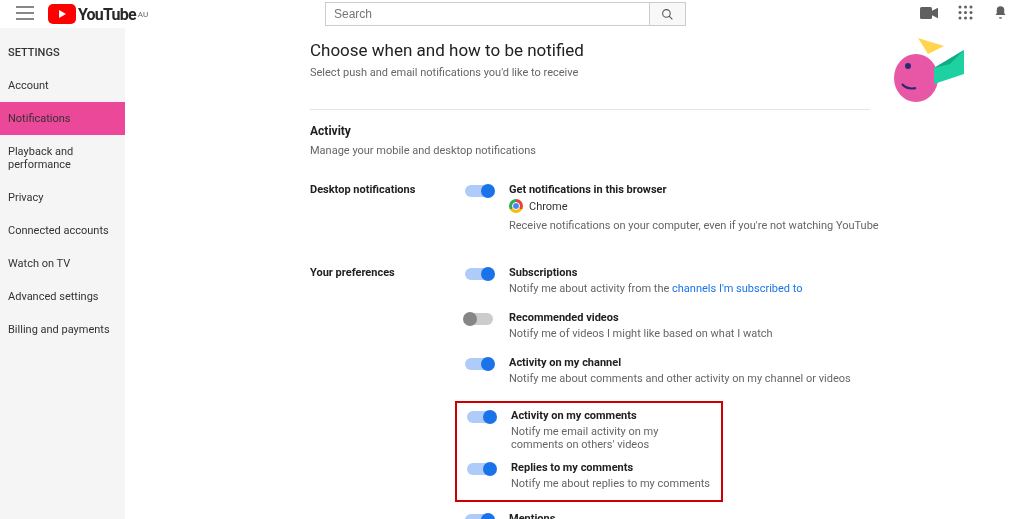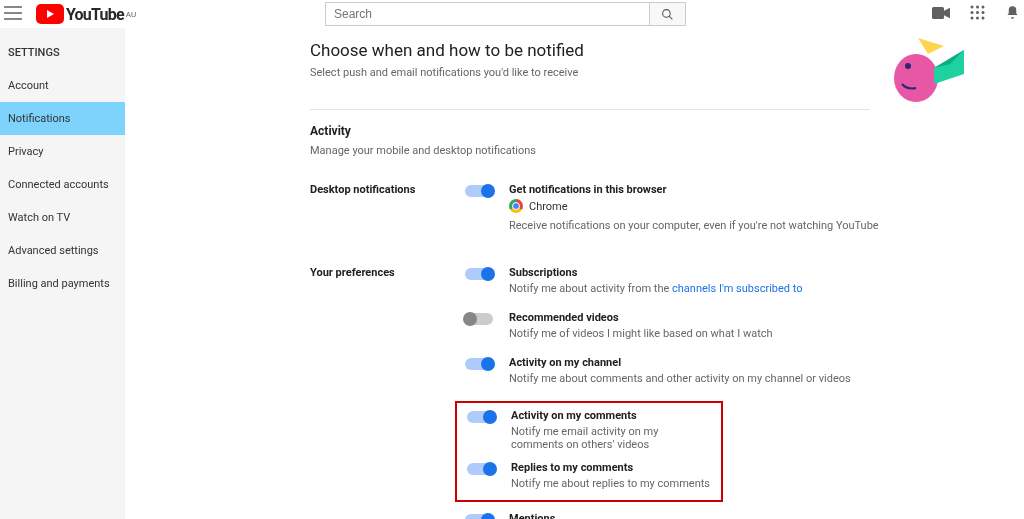--- a/index.html
+++ b/index.html
@@ -1,35 +1,35 @@
 <!DOCTYPE html>
 <html><head>
 <meta charset="utf-8">
 <style>
   * { box-sizing: border-box; margin: 0; padding: 0; }
   body { font-family: Roboto, Arial, sans-serif; font-size: 13px; color: #333; background: #fff; width: 1024px; height: 519px; overflow: hidden; }
   
-  .header { height: 28px; display: flex; align-items: center; padding: 0 4px; }
+  .header { height: 28px; display: flex; align-items: center; padding: 0 16px; }
   .menu-icon { cursor: pointer; color: #606060; margin-right: 14px; }
   .logo-wrap { display: flex; align-items: center; }
   .logo-play { width: 28px; height: 20px; background: #ff0000; border-radius: 5px; display: flex; align-items: center; justify-content: center; }
   .logo-play-tri { width: 0; height: 0; border-left: 7px solid #fff; border-top: 4px solid transparent; border-bottom: 4px solid transparent; margin-left: 1px; }
   .logo-text { font-weight: 700; font-size: 16px; letter-spacing: -0.8px; margin-left: 2px; color: #282828; }
   .logo-sup { font-size: 8px; vertical-align: super; color: #606060; margin-left: 2px; }
   .search-wrap { display: flex; margin-left: auto; margin-right: auto; position: absolute; left: 325px; }
   .search-input { width: 325px; height: 24px; border: 1px solid #ccc; padding: 0 8px; font-size: 12px; outline: none; }
   .search-btn { width: 36px; height: 24px; border: 1px solid #ccc; border-left: none; background: #f8f8f8; cursor: pointer; display: flex; align-items: center; justify-content: center; color: #555; }
   .header-right { margin-left: auto; display: flex; align-items: center; gap: 20px; color: #606060; }
   .header-right span, .header-right svg { cursor: pointer; }
   
   .body-wrap { display: flex; height: calc(100% - 28px); }
   .sidebar { width: 125px; background: #f5f5f5; flex-shrink: 0; padding-top: 8px; }
   .sidebar-heading { font-size: 11px; font-weight: 500; color: #333; padding: 10px 8px; }
   .sidebar-item { font-size: 11px; color: #333; padding: 10px 8px; cursor: pointer; }
-  .sidebar-item.active { background: #7dd3fc; }
+  .sidebar-item.active { background: #ec4899; }
   
   .main { flex: 1; padding: 12px 0 0 185px; position: relative; }
   .title { font-size: 17px; font-weight: 400; color: #212121; margin-bottom: 6px; }
   .subtitle { font-size: 11px; color: #666; margin-bottom: 30px; }
   
   .hero-img { position: absolute; right: 56px; top: 8px; }
   
   hr.divider { border: none; border-top: 1px solid #e5e5e5; margin-bottom: 14px; width: 560px; }
   
   .section-title { font-size: 12px; font-weight: 700; color: #212121; margin-bottom: 6px; }
@@ -108,20 +108,21 @@
         </svg>
     </span>
   </div>
 </div>
 
 <div class="body-wrap">
   <div class="sidebar">
     <div class="sidebar-heading">SETTINGS</div>
     <div class="sidebar-item">Account</div>
     <div class="sidebar-item active">Notifications</div>
+    <div class="sidebar-item">Playback and performance</div>
     <div class="sidebar-item">Privacy</div>
     <div class="sidebar-item">Connected accounts</div>
     <div class="sidebar-item">Watch on TV</div>
     <div class="sidebar-item">Advanced settings</div>
     <div class="sidebar-item">Billing and payments</div>
   </div>
 
   <div class="main">
     <div class="hero-img">
       <svg width="80" height="70" viewBox="0 0 80 70">

